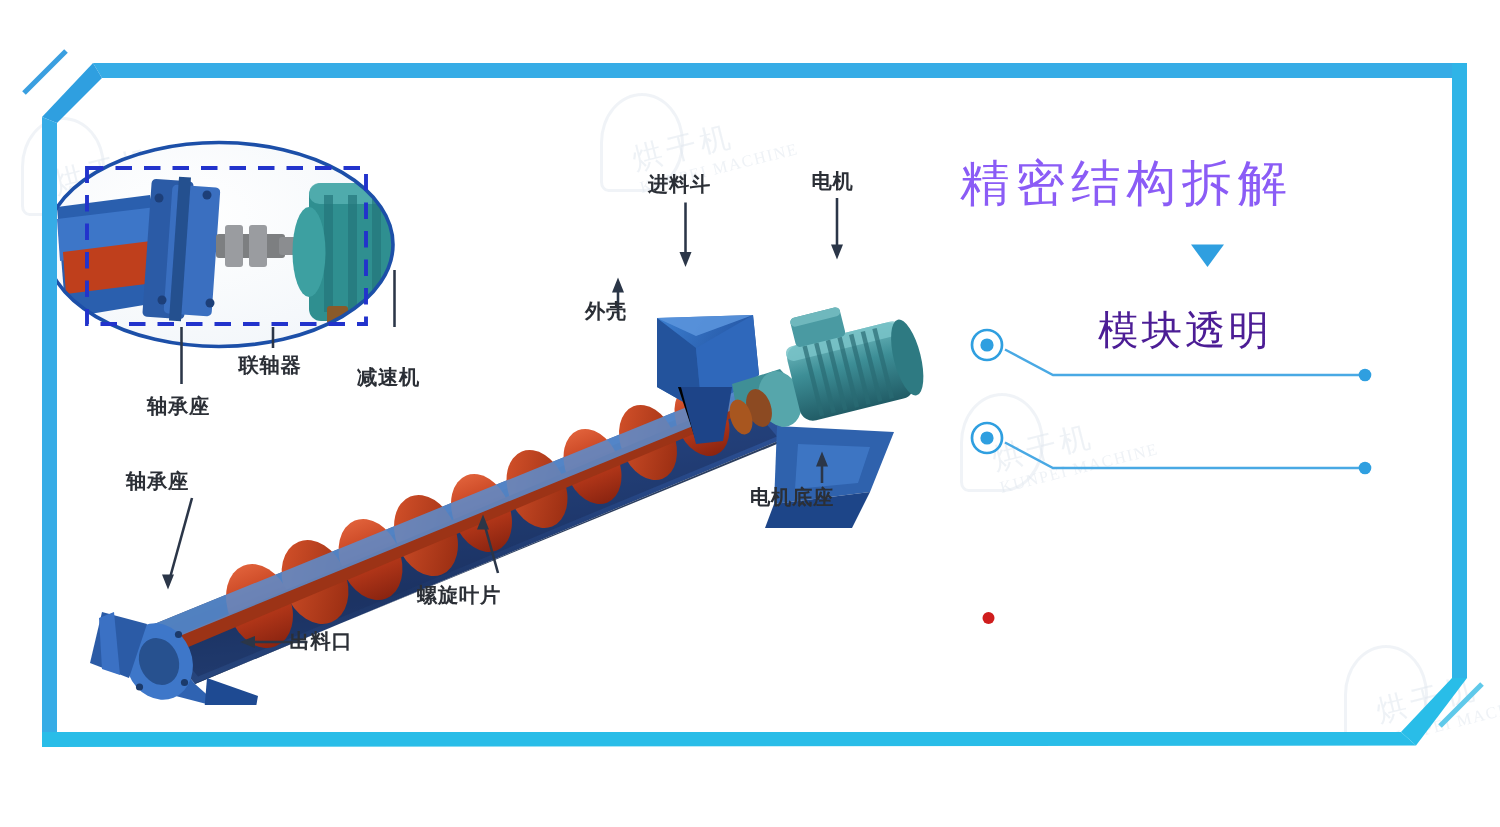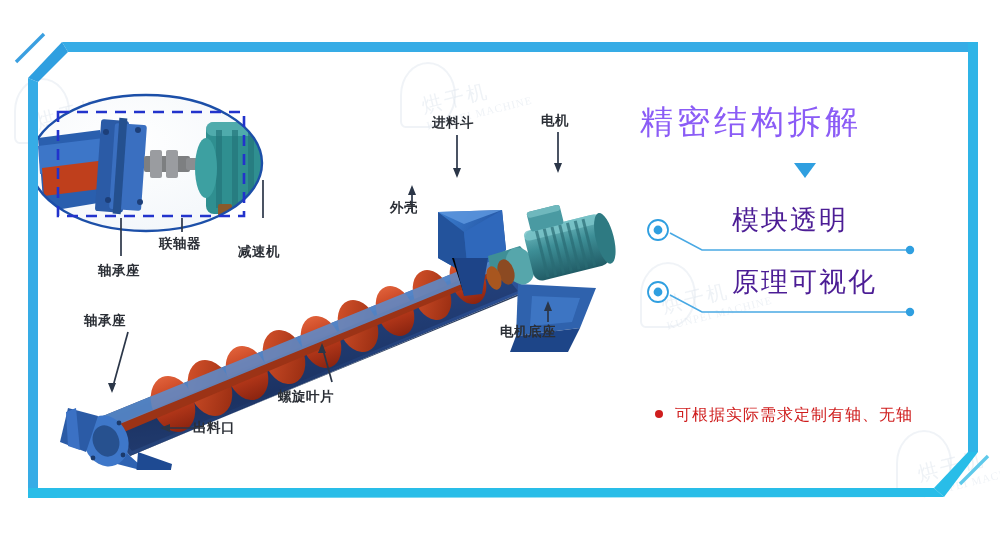--- a/index.html
+++ b/index.html
@@ -286,26 +286,25 @@
       <span class="ftext">模块透明</span>
     </div>
 
     <div class="feature" style="margin-top:4px;">
       <svg width="300" height="58">
         <circle cx="18" cy="26" r="10" fill="none" stroke="#2f9fe0" stroke-width="1.8"></circle>
         <circle cx="18" cy="26" r="4.4" fill="#2f9fe0"></circle>
         <path d="M30 29 L62 46 L266 46" fill="none" stroke="#49a9e4" stroke-width="1.6"></path>
         <circle cx="270" cy="46" r="4.2" fill="#2f9fe0"></circle>
       </svg>
-      <span class="ftext">原理可视化</span>
     </div>
   </div>
 
   <div id="note">
-    <span class="dot"></span><span class="ntext">可根据实际需求定制有轴、无轴</span>
+    <span class="dot"></span>
   </div>
 
   <svg class="frame-svg">
 
     <path d="M62 42 L968 42 L968 52 L68 52 Z" fill="#36ace6"></path>
 
     <path d="M62 42 L68 52 L38 82 L28 78 Z" fill="#2f9fe0"></path>
 
     <path d="M28 78 L38 82 L38 488 L28 488 Z" fill="#36ace6"></path>
 

